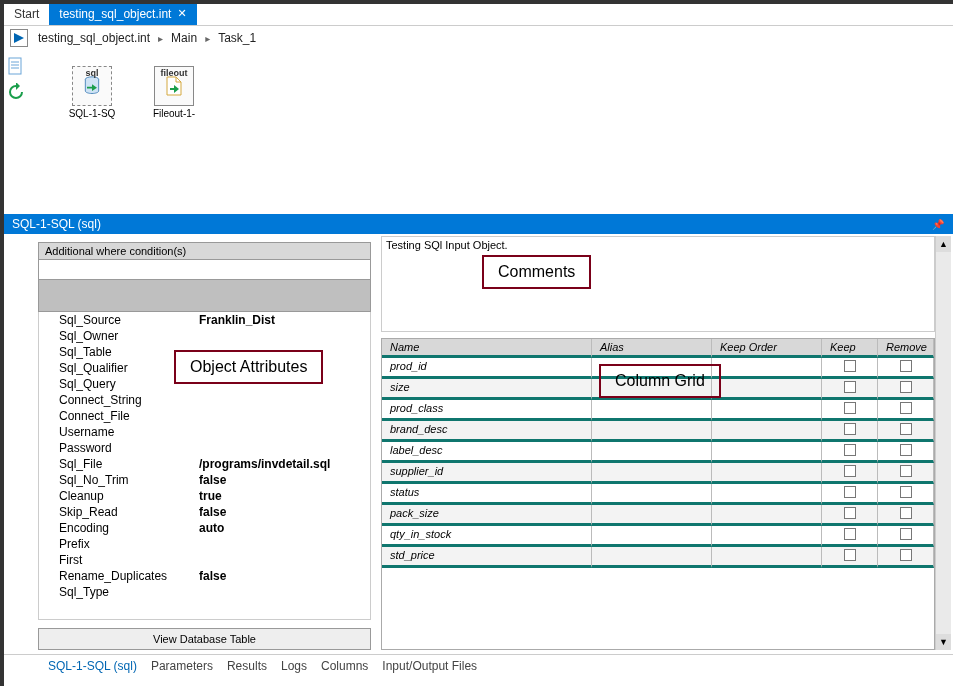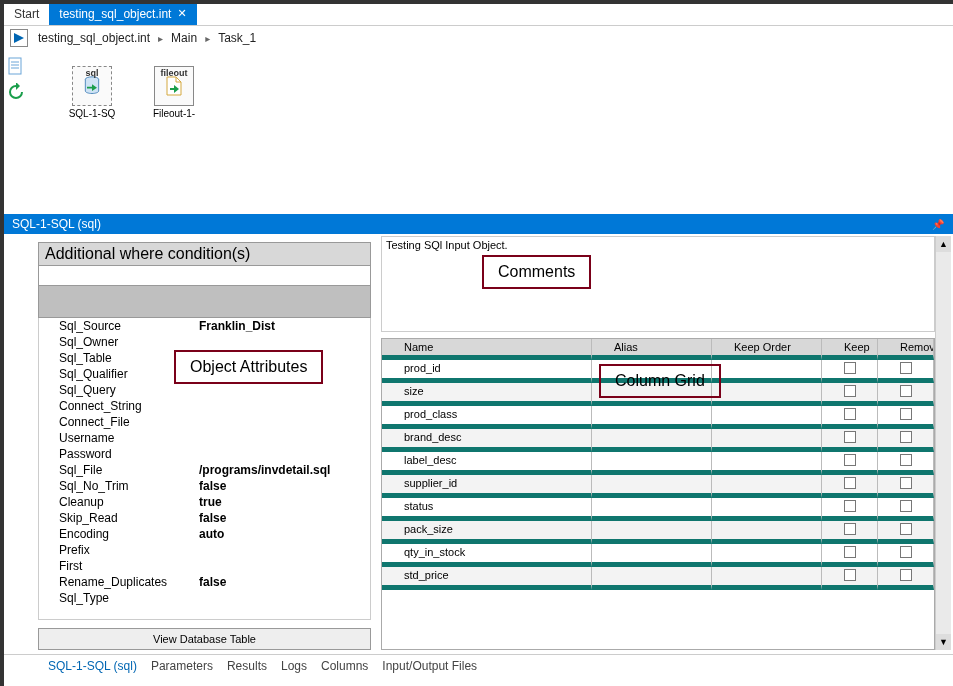--- a/index.html
+++ b/index.html
@@ -20,33 +20,33 @@
 .node.fileout .box { border-style: solid; }
 .node .hdr { font-size: 9px; font-weight: bold; color: #333; position: absolute; top: 1px; }
 .node .lbl { font-size: 10px; white-space: nowrap; overflow: hidden; text-overflow: ellipsis; }
 .db-icon { width: 18px; height: 20px; }
 .file-icon { width: 16px; height: 20px; }
 .arrow { position: absolute; top: 38px; left: 117px; width: 20px; height: 10px; }
 .blue-bar { background: #0078d7; color: #fff; font-size: 12px; padding: 3px 8px; display: flex; justify-content: space-between; align-items: center; }
 .pin { font-size: 10px; }
 .panel-area { display: flex; height: 420px; }
 .left-panel { width: 416px; padding: 8px 6px 4px 34px; display: flex; flex-direction: column; position: relative; }
-.where-hdr { background: #d8d8d8; border: 1px solid #999; font-size: 16px; padding: 2px 6px; }
+.where-hdr { background: #d8d8d8; border: 1px solid #999; font-size: 11px; padding: 2px 6px; }
 .where-input { border: 1px solid #999; border-top: none; height: 20px; width: 100%; font-size: 11px; padding: 1px 4px; }
 .gray-slab { background: #bfbfbf; border: 1px solid #999; border-top: none; height: 32px; }
 .attrs { border: 1px solid #ccc; border-top: none; flex: 1; overflow: hidden; }
 .attr-row { display: flex; font-size: 12px; line-height: 16px; padding: 0 4px 0 20px; }
 .attr-row .k { width: 140px; }
 .attr-row .v { font-weight: bold; }
 .view-db { margin-top: 8px; border: 1px solid #999; background: #eee; font-size: 11px; padding: 4px; text-align: center; cursor: pointer; }
 .right-panel { flex: 1; display: flex; flex-direction: column; padding: 2px 2px 4px 4px; position: relative; }
 .comment-box { border: 1px solid #ccc; height: 96px; font-size: 11px; padding: 2px 4px; position: relative; }
 .column-grid { border: 1px solid #aaa; flex: 1; margin-top: 6px; display: flex; flex-direction: column; }
 .cg-head, .cg-row { display: flex; font-size: 11px; }
-.cg-head > div, .cg-row > div { border-right: 1px solid #bbb; border-bottom: 5px solid #0f766e; padding: 2px 22px; overflow: hidden; }
+.cg-head > div, .cg-row > div { border-right: 1px solid #bbb; border-bottom: 3px solid #0f766e; padding: 2px 8px; overflow: hidden; font-style: italic; }
 .cg-head { background: #d8d8d8; }
 .cg-row:nth-child(even) { background: #f3f3f3; }
 .col-name { width: 210px; }
 .col-alias { width: 120px; }
 .col-keeporder { width: 110px; }
 .col-keep { width: 56px; text-align: center; }
 .col-remove { width: 56px; text-align: center; border-right: none; }
 .cg-head .col-keep, .cg-head .col-remove { text-align: left;}
 .chk { width: 12px; height: 12px; border: 1px solid #777; display: inline-block; background: #fff; }
 .annot { position: absolute; border: 2px solid #7a0019; color: #000; font-size: 16px; padding: 6px 14px; background: transparent; }

